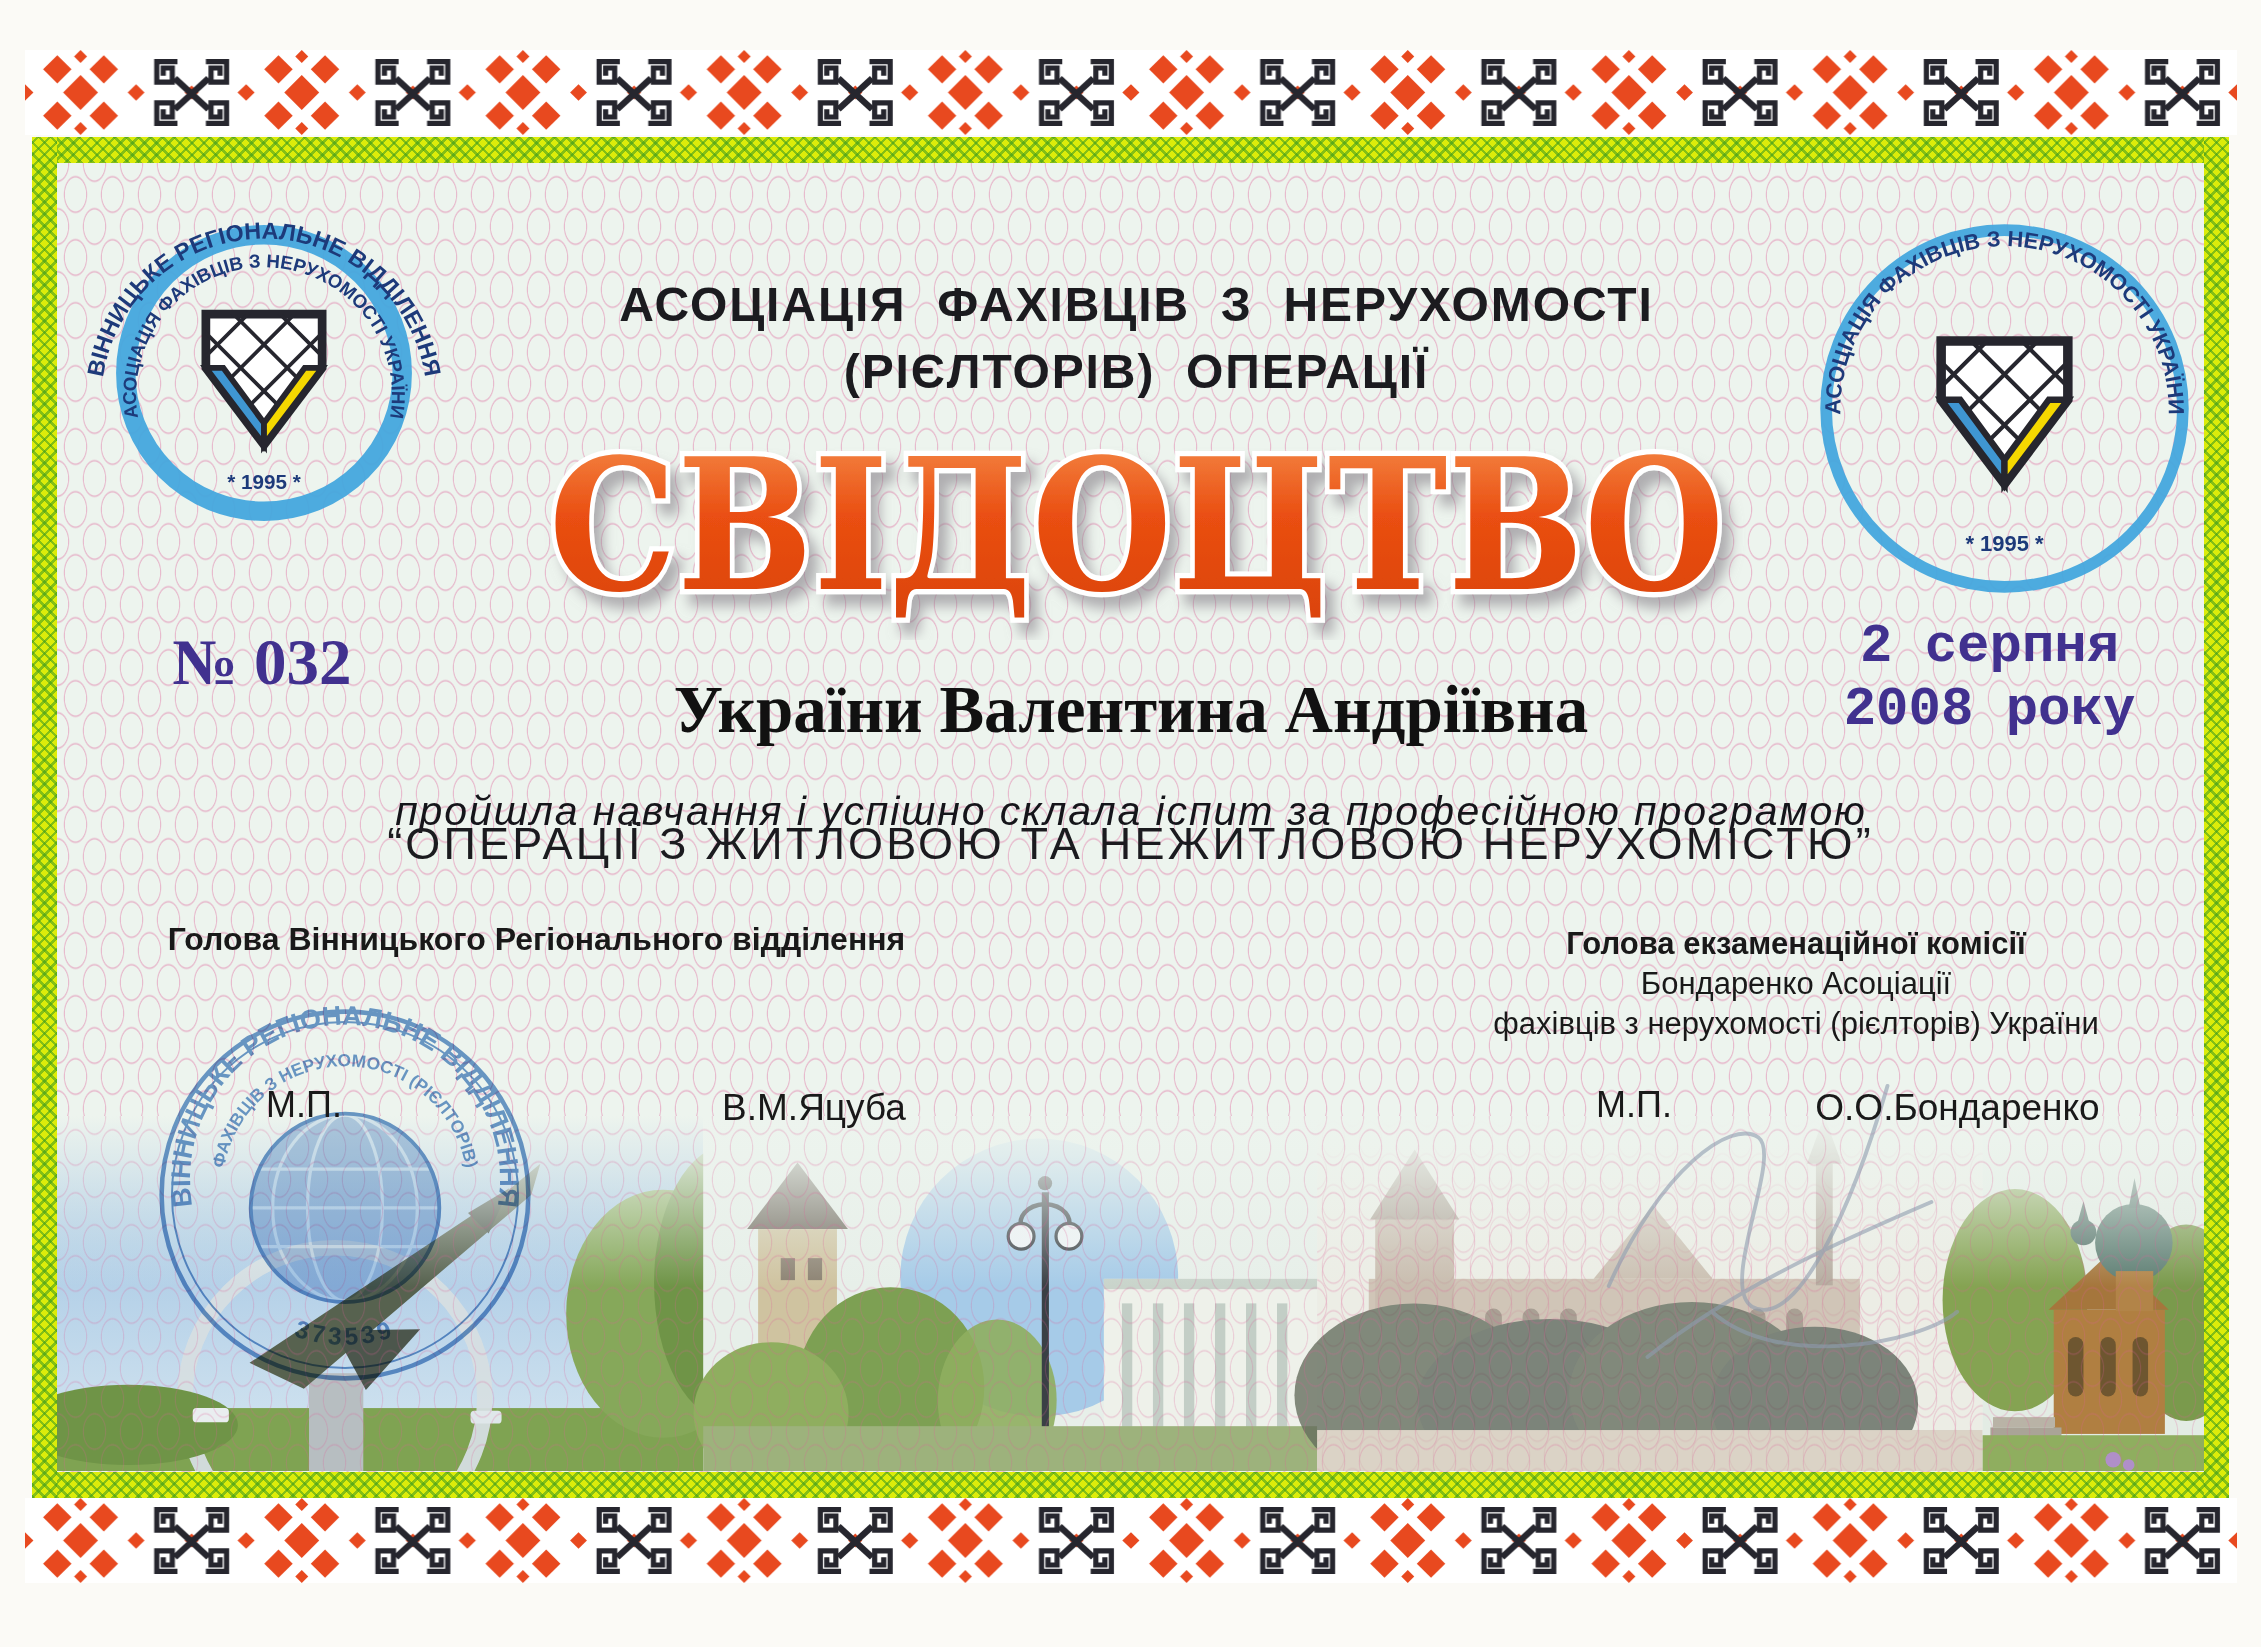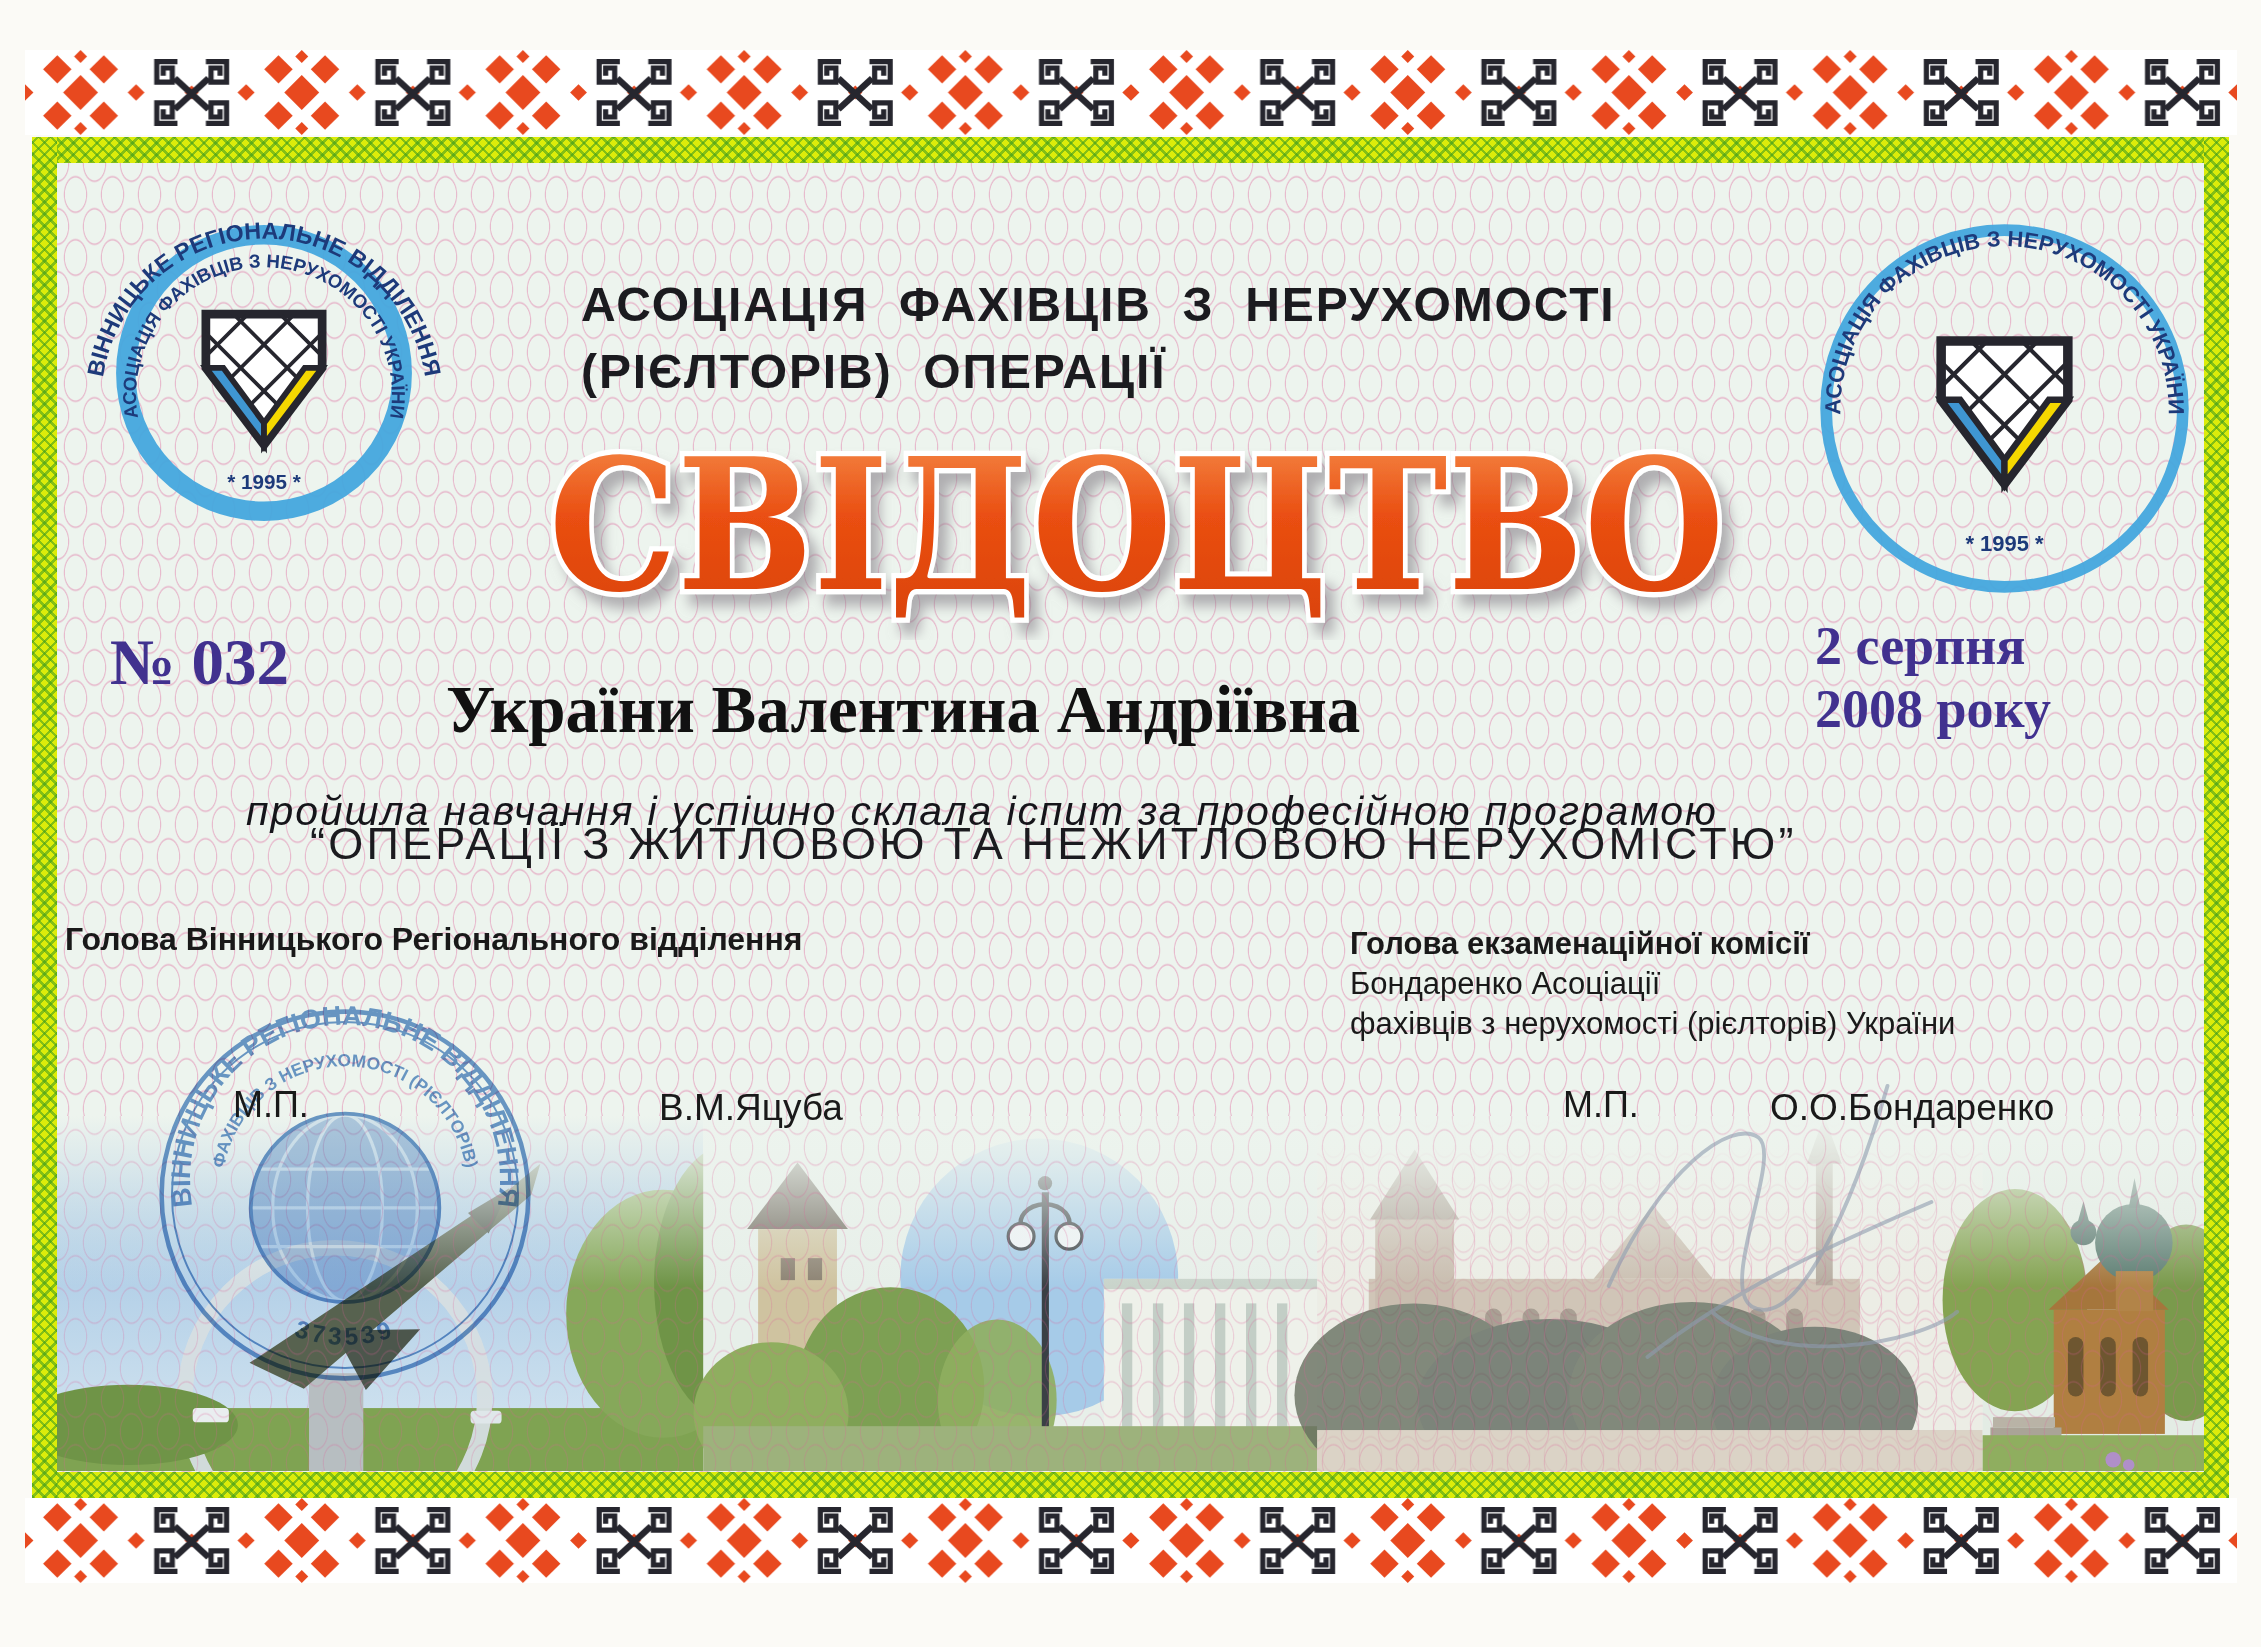--- a/index.html
+++ b/index.html
@@ -36,27 +36,27 @@
   .photos svg{position:absolute;inset:0;}
   .photos .fade{position:absolute;inset:0;z-index:2;
     background:linear-gradient(to bottom, #edf4ee 0%, rgba(237,244,238,.8) 12%, rgba(237,244,238,0) 48%);}
   .photos .weave{position:absolute;inset:0;z-index:3;opacity:.55;
     background-image:
       radial-gradient(ellipse 17px 27px at 50% 50%, rgba(221,95,152,0) 60%, rgba(221,95,152,.45) 65%, rgba(221,95,152,0) 72%),
       radial-gradient(ellipse 17px 27px at 50% 50%, rgba(221,95,152,0) 60%, rgba(221,95,152,.45) 65%, rgba(221,95,152,0) 72%);
     background-size:37px 63px,37px 63px;background-position:0 0,19px 32px;}
 
   
-  .txt{position:absolute;z-index:6;text-align:left;color:#191919;}
+  .txt{position:absolute;z-index:6;text-align:center;color:#191919;}
   .assoc-header{left:581px;top:271px;width:1111px;font-weight:bold;font-size:48px;
     letter-spacing:1.9px;word-spacing:15.5px;line-height:67px;color:#1b1b1f;}
   .title-svg{position:absolute;left:510px;top:420px;width:1253px;height:220px;z-index:6;}
   .cert-number{left:110px;top:625px;width:304px;font-family:"Liberation Serif",serif;
     font-weight:bold;font-size:65px;color:#41318f;}
-  .cert-date{left:1815px;top:615px;width:349px;font-family:Liberation Serif, serif;
+  .cert-date{left:1815px;top:615px;width:349px;font-family:Liberation Mono, monospace;
     font-weight:bold;font-size:54px;line-height:63px;color:#41318f;}
   .recipient{left:446px;top:671px;width:1370px;font-family:"Liberation Serif",serif;
     font-weight:bold;font-size:67px;color:#111;}
   .statement{left:246px;top:764px;width:1770px;font-style:italic;font-size:41px;
     letter-spacing:1.9px;color:#15151a;margin-top:24px;}
   .program{left:310px;top:818px;width:1641px;font-size:45px;letter-spacing:3.2px;color:#1b1b1f;}
   .role-left{left:65px;top:919px;width:943px;font-size:32px;line-height:40px;}
   .role-left .b{font-weight:bold;font-size:32px;}
   .role-right{left:1350px;top:924px;width:892px;font-size:31px;line-height:40px;}
   .role-right .b{font-weight:bold;}

